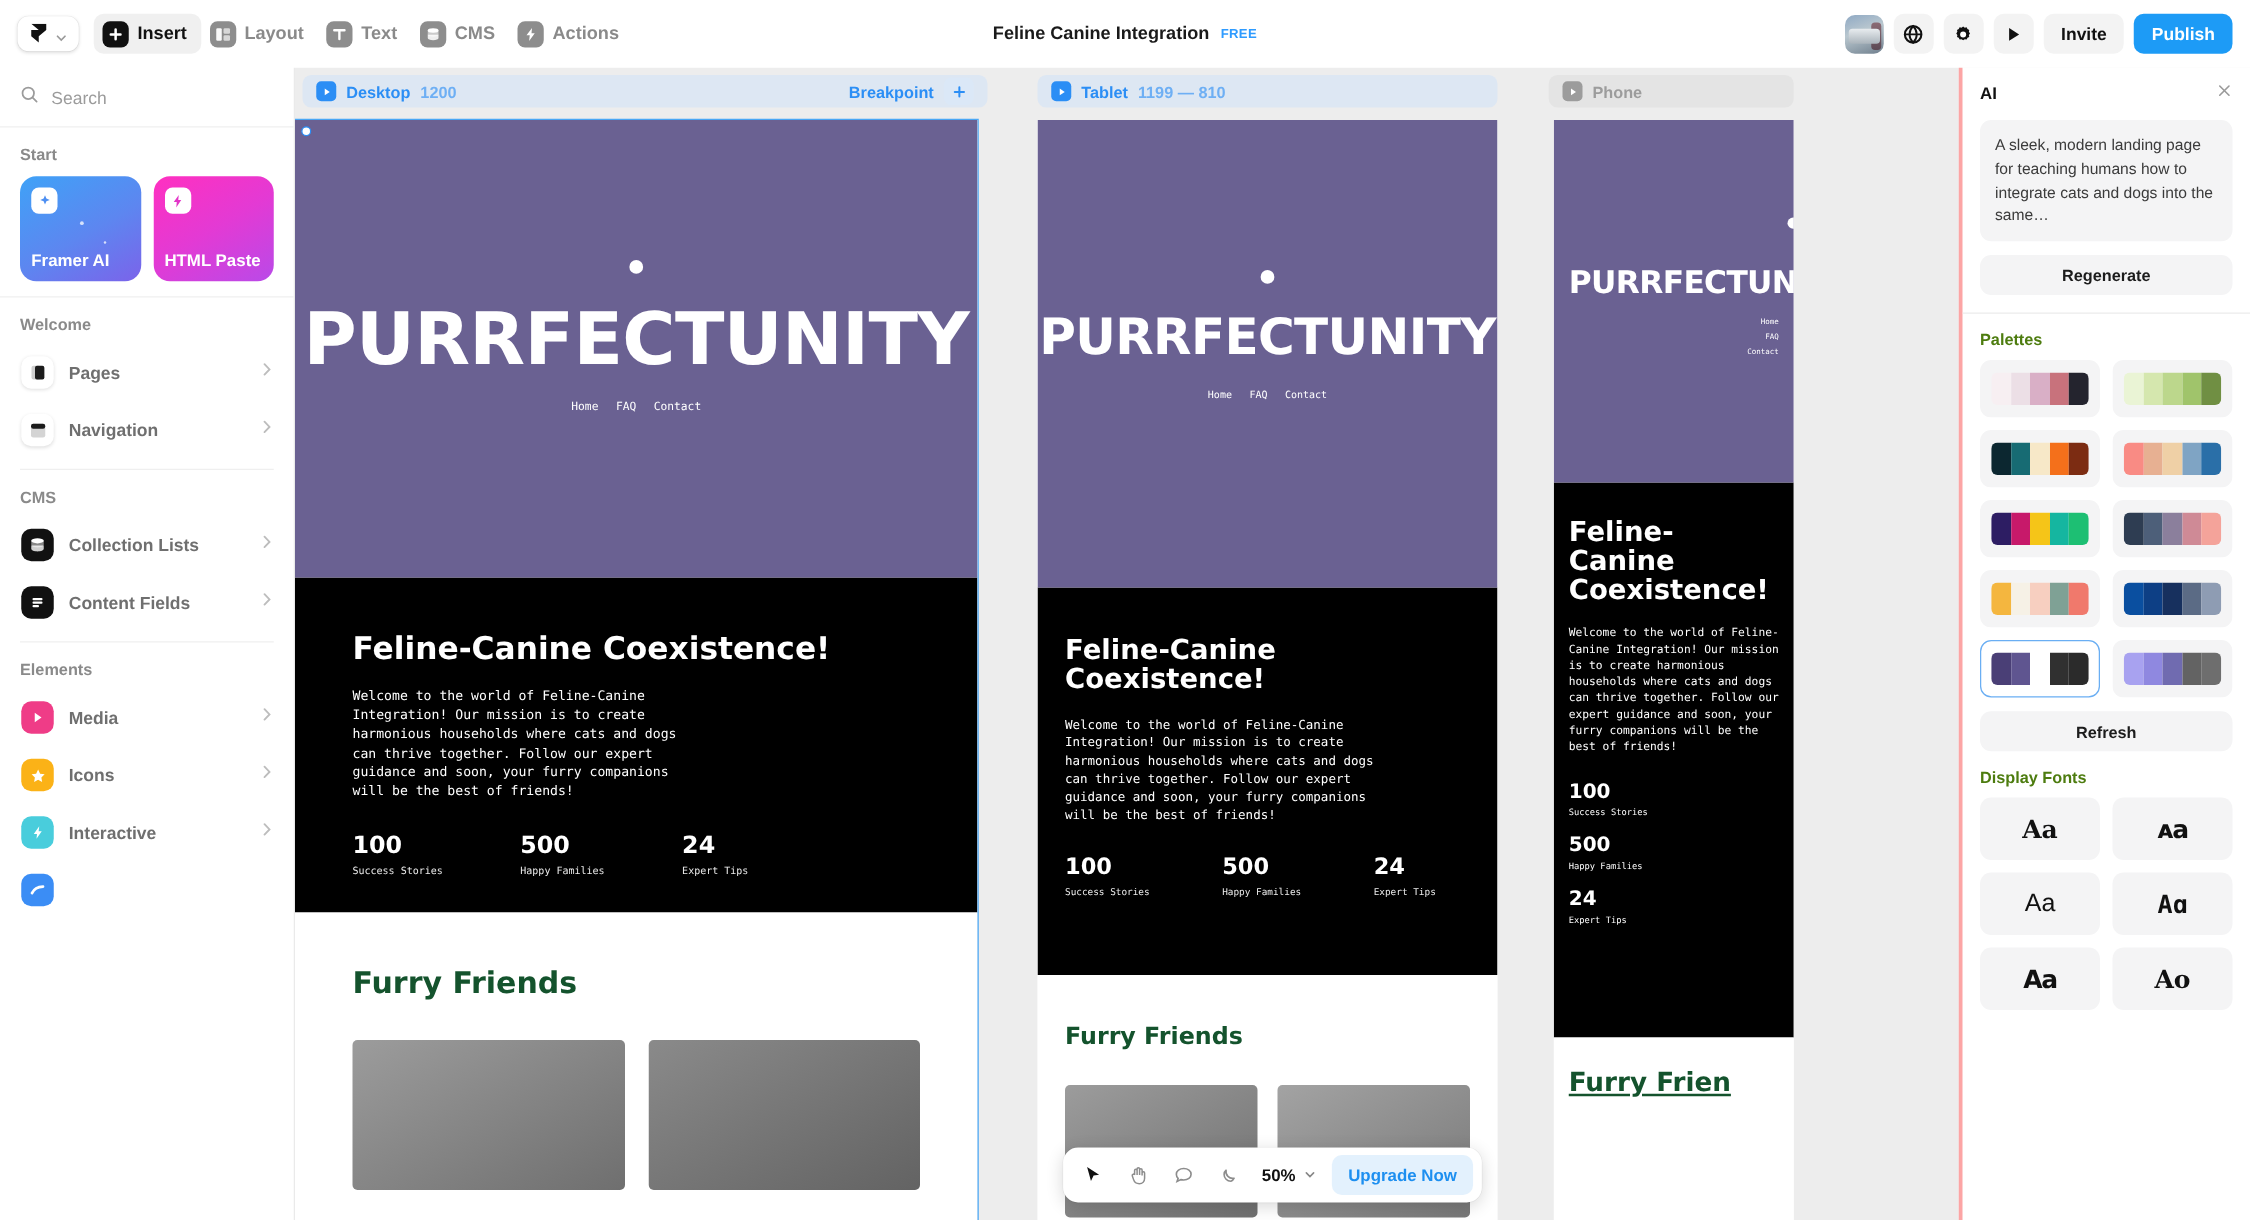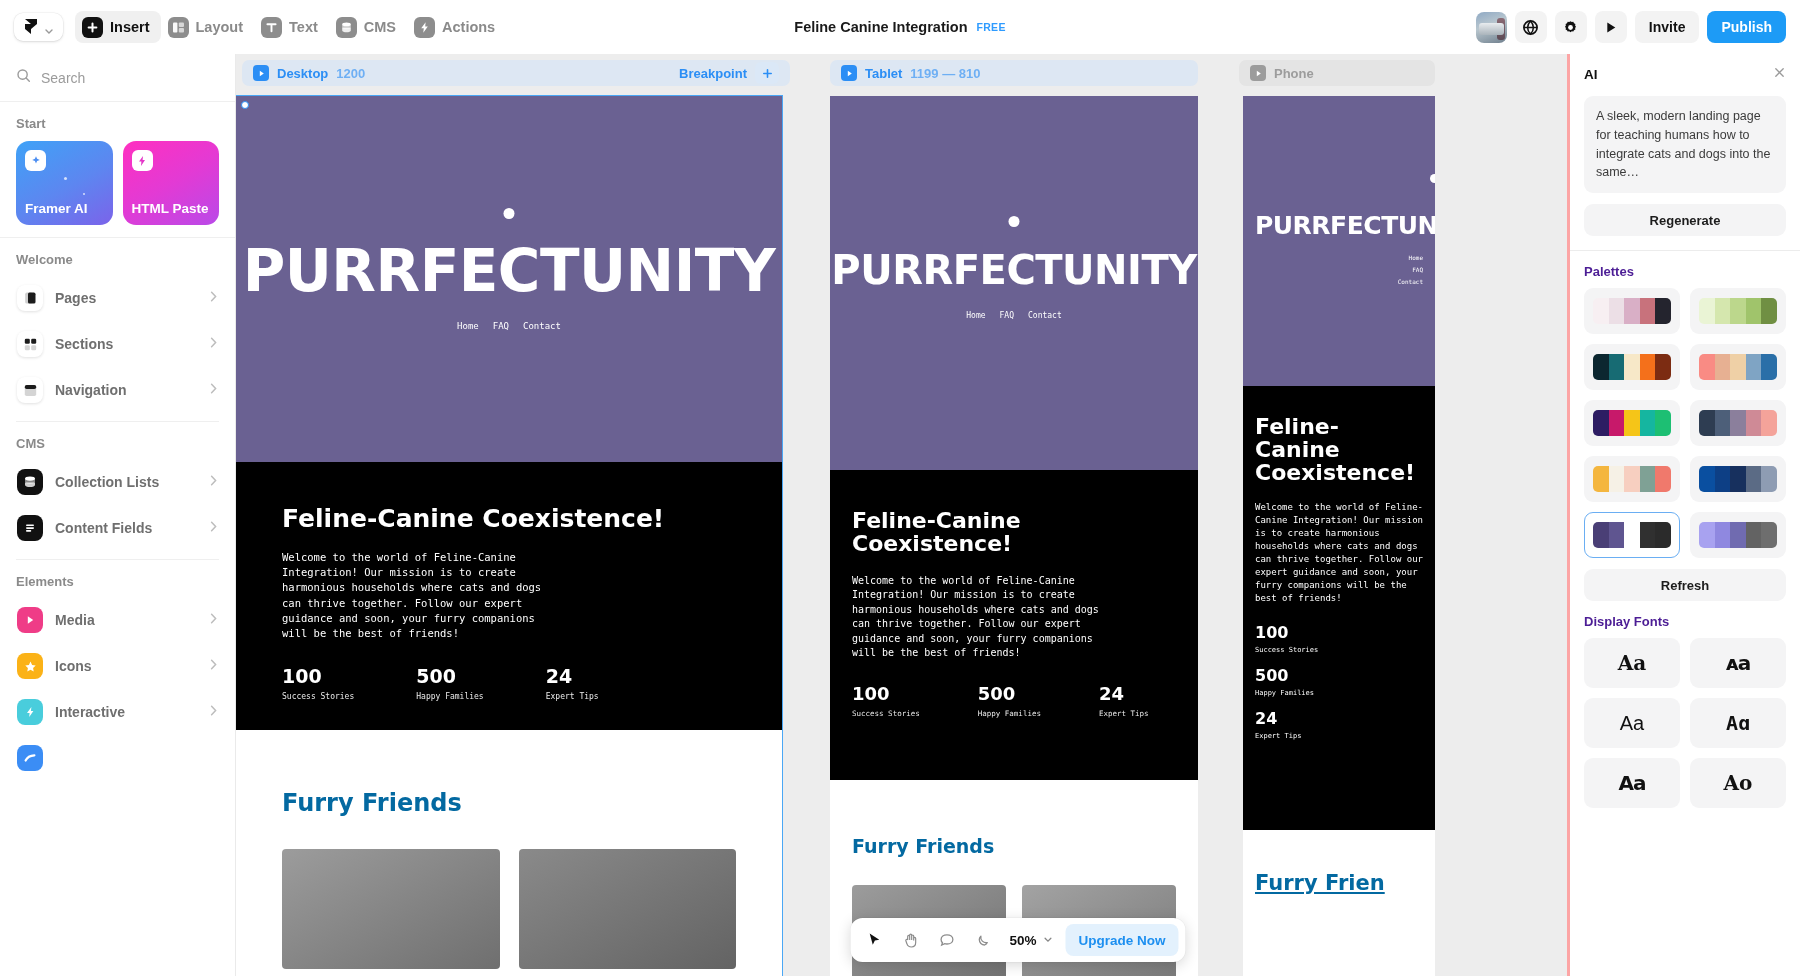--- a/index.html
+++ b/index.html
@@ -202,21 +202,21 @@
     font-weight: 900; font-family: "DejaVu Sans", sans-serif; color: #fff;
     line-height: 1.04;
   }
   .dk-p {
     font-family: "DejaVu Sans Mono", monospace; color: #fff; line-height: 1.45;
   }
   .stats { display: flex; }
   .stat-n { font-weight: 900; font-family: "DejaVu Sans", sans-serif; color: #fff; }
   .stat-l { font-family: "DejaVu Sans Mono", monospace; color: #fff; opacity: .92; }
   .light-sec { background: #fff; }
-  .ff-h { font-weight: 900; font-family: "DejaVu Sans", sans-serif; color: #0369a1; margin-top: 17px; }
+  .ff-h { font-weight: 900; font-family: "DejaVu Sans", sans-serif; color: #14532d; }
   .ff-cards { display: flex; }
   .ff-card { background: #8e8e8e; border-radius: 4px; }
   .ff-card.p1 { background: linear-gradient(150deg,#9c9c9c,#6f6f6f); }
   .ff-card.p2 { background: linear-gradient(150deg,#8a8a8a,#636363); }
   .ff-card.p3 { background: linear-gradient(150deg,#a3a3a3,#777); }
 
   
   .ph-stat-n { font-weight:900; font-family:"DejaVu Sans", sans-serif; color:#fff; }
   .ph-stat-l { font-family:"DejaVu Sans Mono", monospace; color:#fff; }
 
@@ -262,21 +262,21 @@
     cursor: pointer;
   }
   .ai-btn {
     margin: 11px 14px 0; height: 32px; background: #f4f4f5; border-radius: 9px;
     display: flex; align-items: center; justify-content: center;
     font-size: 13px; font-weight: 600; color: #1c1c1c; cursor: pointer;
     border: none; font-family: inherit; width: calc(100% - 28px);
   }
   .ai-sep { height: 1px; background: #ececec; margin: 14px 0 0; }
   .ai-sec-title {
-    font-size: 13px; font-weight: 700; color: #4c1d95; padding: 13px 14px 9px;
+    font-size: 13px; font-weight: 700; color: #4d7c0f; padding: 13px 14px 9px;
   }
   .pal-grid {
     display: grid; grid-template-columns: 1fr 1fr; gap: 10px; padding: 0 14px;
   }
   .pal-cell {
     background: #f4f4f5; border-radius: 9px; height: 46px;
     display: flex; align-items: center; justify-content: center;
     cursor: pointer; border: 1.5px solid transparent;
   }
   .pal-cell.sel { border-color: #6aaef3; background: #fff; }
@@ -438,36 +438,20 @@
       </div>
       <div class="sb-list" style="margin-top:-10px;">
         <div class="sb-item">
           <span class="sb-ico" style="background:#fff;box-shadow:0 1px 3px rgba(0,0,0,.12);">
             <svg width="17" height="17" viewBox="0 0 17 17">
                 <rect x="3.2" y="2.6" width="7.5" height="11" rx="1.6" fill="#cfcfcf"></rect>
                 <rect x="6" y="2.6" width="7.5" height="11" rx="1.6" fill="#1c1c1c"></rect>
               </svg>
           </span>
           <span class="sb-label">Pages</span>
-          <span class="sb-chev">
-            <svg width="9" height="13" viewBox="0 0 9 13">
-                <path d="M2.6 2.3l4 4.2-4 4.2" stroke="#bdbdbd" stroke-width="1.5" fill="none" stroke-linecap="round"></path>
-              </svg>
-          </span>
-        </div>
-        <div class="sb-item">
-          <span class="sb-ico" style="background:#fff;box-shadow:0 1px 3px rgba(0,0,0,.12);">
-            <svg width="17" height="17" viewBox="0 0 17 17">
-                <rect x="2.8" y="2.8" width="5" height="5" rx="1.3" fill="#1c1c1c"></rect>
-                <rect x="9.2" y="2.8" width="5" height="5" rx="1.3" fill="#1c1c1c"></rect>
-                <rect x="2.8" y="9.2" width="5" height="5" rx="1.3" fill="#d4d4d4"></rect>
-                <rect x="9.2" y="9.2" width="5" height="5" rx="1.3" fill="#d4d4d4"></rect>
-              </svg>
-          </span>
-          <span class="sb-label">Sections</span>
           <span class="sb-chev">
             <svg width="9" height="13" viewBox="0 0 9 13">
                 <path d="M2.6 2.3l4 4.2-4 4.2" stroke="#bdbdbd" stroke-width="1.5" fill="none" stroke-linecap="round"></path>
               </svg>
           </span>
         </div>
         <div class="sb-item">
           <span class="sb-ico" style="background:#fff;box-shadow:0 1px 3px rgba(0,0,0,.12);">
             <svg width="17" height="17" viewBox="0 0 17 17">
                 <rect x="2.8" y="3" width="11.4" height="11" rx="1.8" fill="#d4d4d4"></rect>

